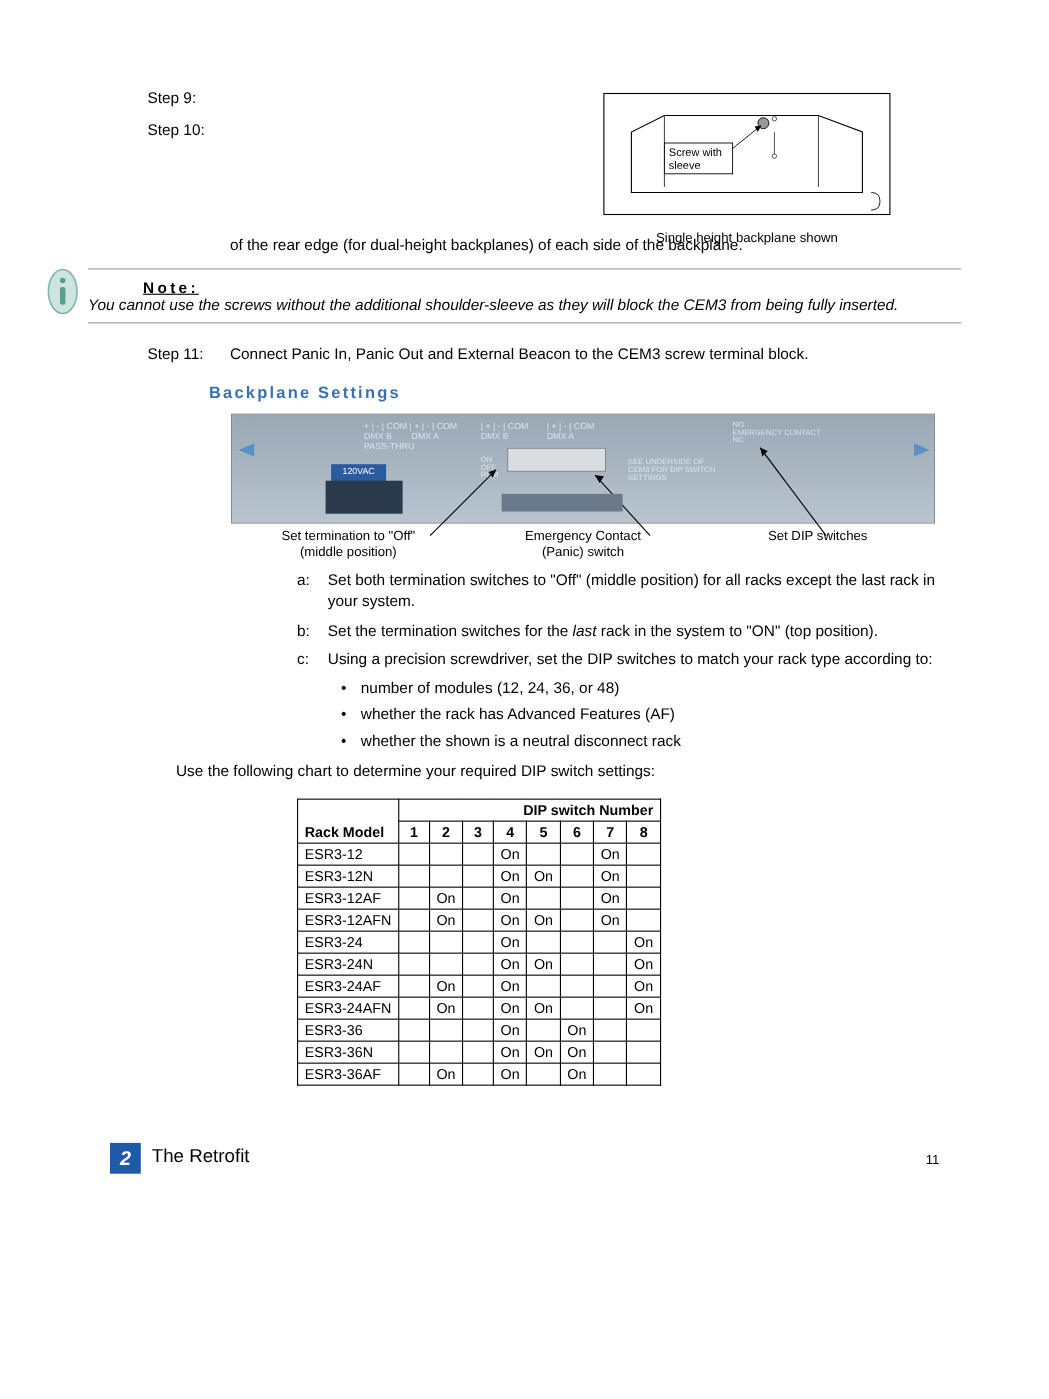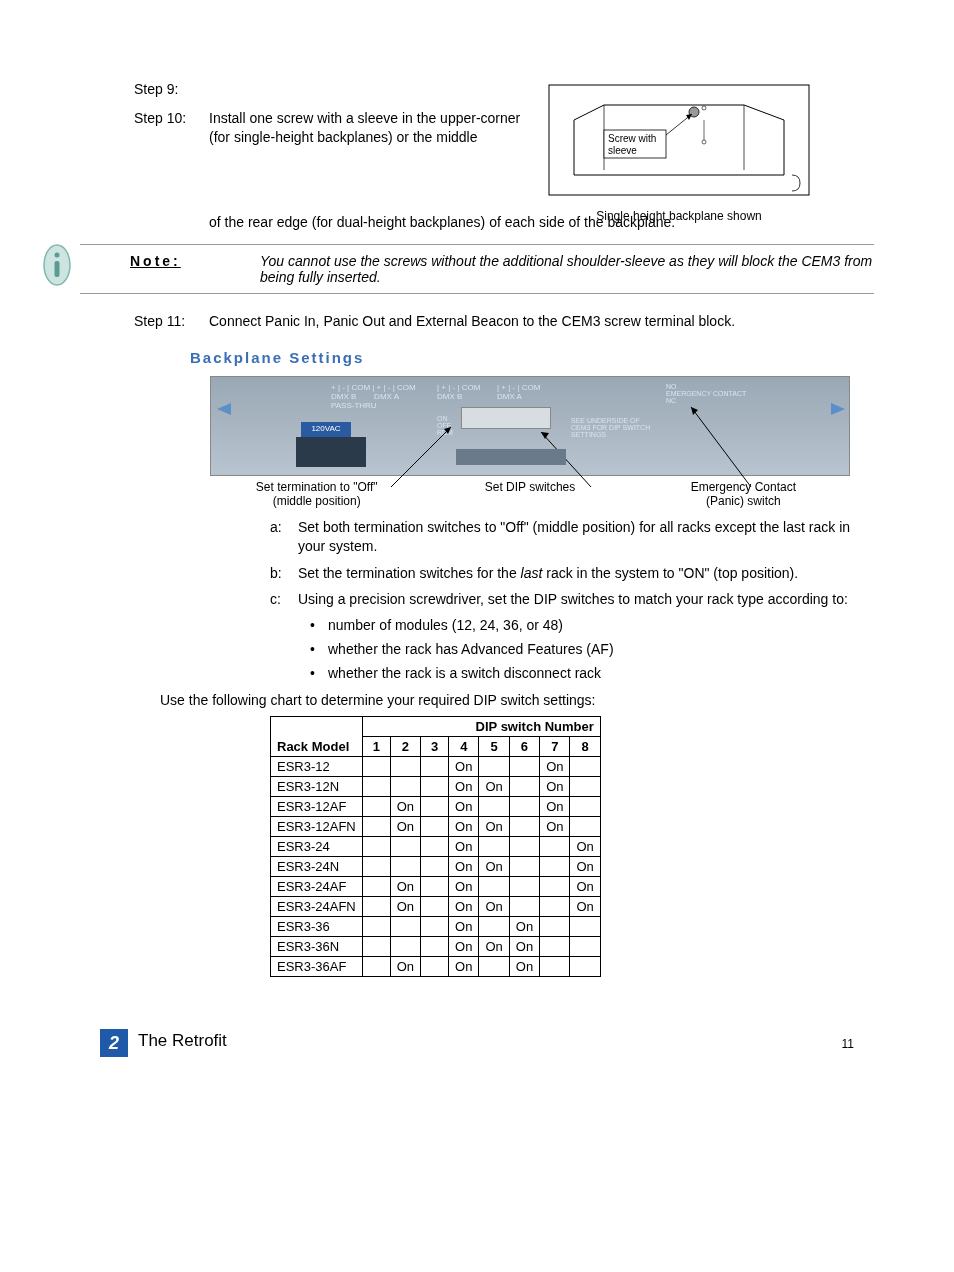--- a/index.html
+++ b/index.html
@@ -52,20 +52,21 @@
     margin-top: 6px;
   }
   .note-bar {
     border-top: 1px solid #999;
     border-bottom: 1px solid #999;
     margin: 12px 0 18px 0;
     padding: 8px 0;
     display: flex;
     align-items: flex-start;
     position: relative;
+    flex-direction: column;
   }
   .note-icon {
     position: absolute;
     left: -38px;
     top: -2px;
   }
   .note-label {
     width: 130px;
     flex-shrink: 0;
     font-weight: bold;
@@ -124,21 +125,21 @@
   .list-body { flex: 1; }
   .bullet-row {
     margin-left: 230px;
     margin-bottom: 8px;
     display: flex;
   }
   .bullet-dot { width: 18px; flex-shrink:0; }
   .use-chart {
     margin-left: 80px;
     margin-top: 10px;
-    margin-bottom: 6px;
+    margin-bottom: 16px;
     line-height:1.35;
   }
   table.dip {
     border-collapse: collapse;
     margin-left: 190px;
     font-size: 13px;
   }
   table.dip th, table.dip td {
     border: 1px solid #000;
     padding: 2px 6px;
@@ -192,23 +193,20 @@
 <div class="page">
 
   <div class="content-col">
     <div class="step9-wrap">
       <div class="step9-text">
         <div class="step-row">
           <div class="step-label">Step 9:</div>
         </div>
         <div class="step-row">
           <div class="step-label">Step 10:</div>
-          <div class="step-body">
-            <span>Install one screw with a sleeve in the upper-corner (for single-height backplanes) or the middle</span>
-          </div>
         </div>
       </div>
       <div class="figure-box">
         <div class="figure-svg-outer">
           <svg class="screw-fig" viewBox="0 0 270 120">
             <rect x="5" y="5" width="260" height="110" fill="#fff" stroke="#000" stroke-width="1"></rect>
 
             <path d="M 30 95 L 240 95 L 240 40 L 200 25 L 60 25 L 30 40 Z" fill="none" stroke="#000" stroke-width="1"></path>
             <line x1="60" y1="25" x2="60" y2="90" stroke="#000" stroke-width="0.7"></line>
             <line x1="200" y1="25" x2="200" y2="90" stroke="#000" stroke-width="0.7"></line>
@@ -289,24 +287,24 @@
       </svg>
 
       <div style="position:absolute;left:85px;top:60px;width:70px;height:30px;background:#2a3a4a;"></div>
       <div style="position:absolute;left:250px;top:30px;width:90px;height:22px;background:#d8dde2;border:1px solid #888;"></div>
       <div style="position:absolute;left:245px;top:72px;width:110px;height:16px;background:#6a7a8a;"></div>
     </div>
     <div class="bp-captions">
       <div>
         <span>Set termination to "Off"</span><br><span>(middle position)</span>
       </div>
-      <div><span>Set DIP switches</span></div>
       <div>
         <span>Emergency Contact</span><br><span>(Panic) switch</span>
       </div>
+      <div><span>Set DIP switches</span></div>
     </div>
   </div>
 
   <div class="list-row">
     <div class="list-label">a:</div>
     <div class="list-body">Set both termination switches to "Off" (middle position) for all racks except the last rack in your system.</div>
   </div>
   <div class="list-row">
     <div class="list-label">b:</div>
     <div class="list-body">
@@ -321,21 +319,21 @@
   <div class="bullet-row">
     <div class="bullet-dot">•</div>
     <div>number of modules (12, 24, 36, or 48)</div>
   </div>
   <div class="bullet-row">
     <div class="bullet-dot">•</div>
     <div>whether the rack has Advanced Features (AF)</div>
   </div>
   <div class="bullet-row">
     <div class="bullet-dot">•</div>
-    <div>whether the rack is a switch disconnect rack</div>
+    <div>whether the shown is a neutral disconnect rack</div>
   </div>
 
   <div class="use-chart">Use the following chart to determine your required DIP switch settings:</div>
 
   <table class="dip">
     <thead>
       <tr>
         <th rowspan="2" style="vertical-align:bottom;">Rack Model</th>
         <th colspan="8" class="header-span">DIP switch Number</th>
       </tr>

